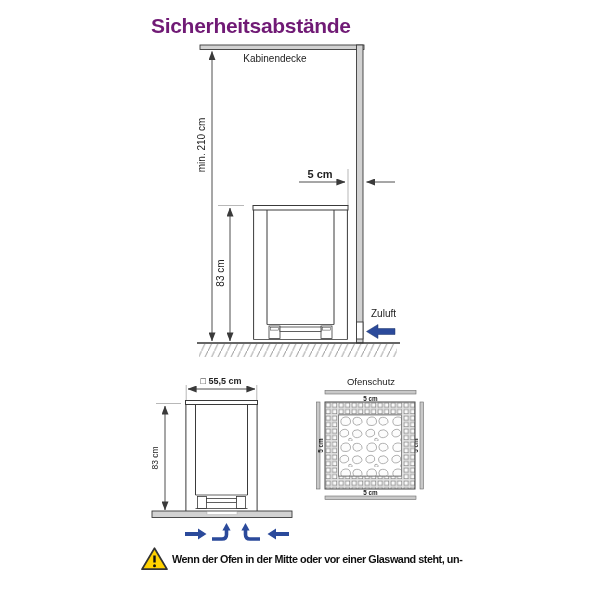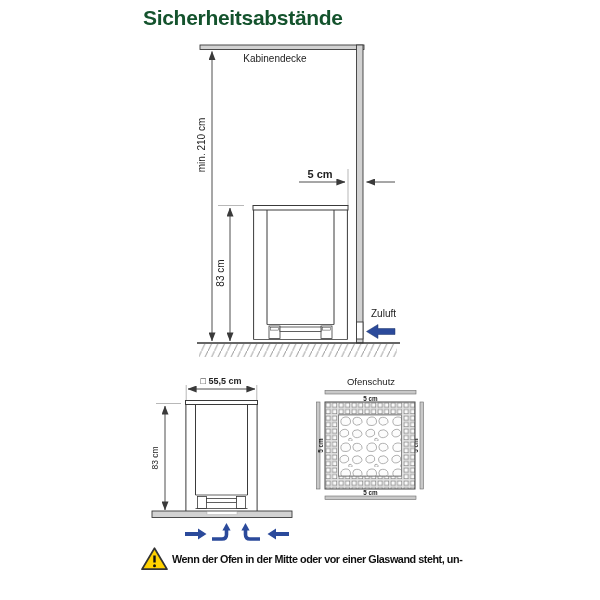--- a/index.html
+++ b/index.html
@@ -1,19 +1,19 @@
 <!DOCTYPE html>
 <html><head>
 <meta charset="utf-8">
 <style>
   html,body{margin:0;padding:0;background:#fff;}
   .stage{position:relative;width:600px;height:600px;background:#fff;overflow:hidden;
          font-family:"Liberation Sans",sans-serif;}
-  .page-title{position:absolute;left:143px;top:6px;margin:0;
-              font-size:21px;font-weight:bold;letter-spacing:-0.3px;color:#14532d;}
+  .page-title{position:absolute;left:143px;top:6px;margin:8px;
+              font-size:21px;font-weight:bold;letter-spacing:-0.3px;color:#701a75;}
   svg text{font-family:"Liberation Sans",sans-serif;fill:#222;}
   .t10{font-size:10px;}
   .t10b{font-size:11px;font-weight:bold;}
   .t9{font-size:9px;font-weight:600;}
   .t85{font-size:8.5px;}
   .t95{font-size:9.5px;}
   .t63{font-size:6.3px;font-weight:bold;}
   .warning{position:absolute;left:0;top:0;width:600px;height:600px;pointer-events:none;}
   .warn-line{position:absolute;font-size:10.8px;font-weight:bold;letter-spacing:-0.45px;
              color:#111;white-space:nowrap;}

